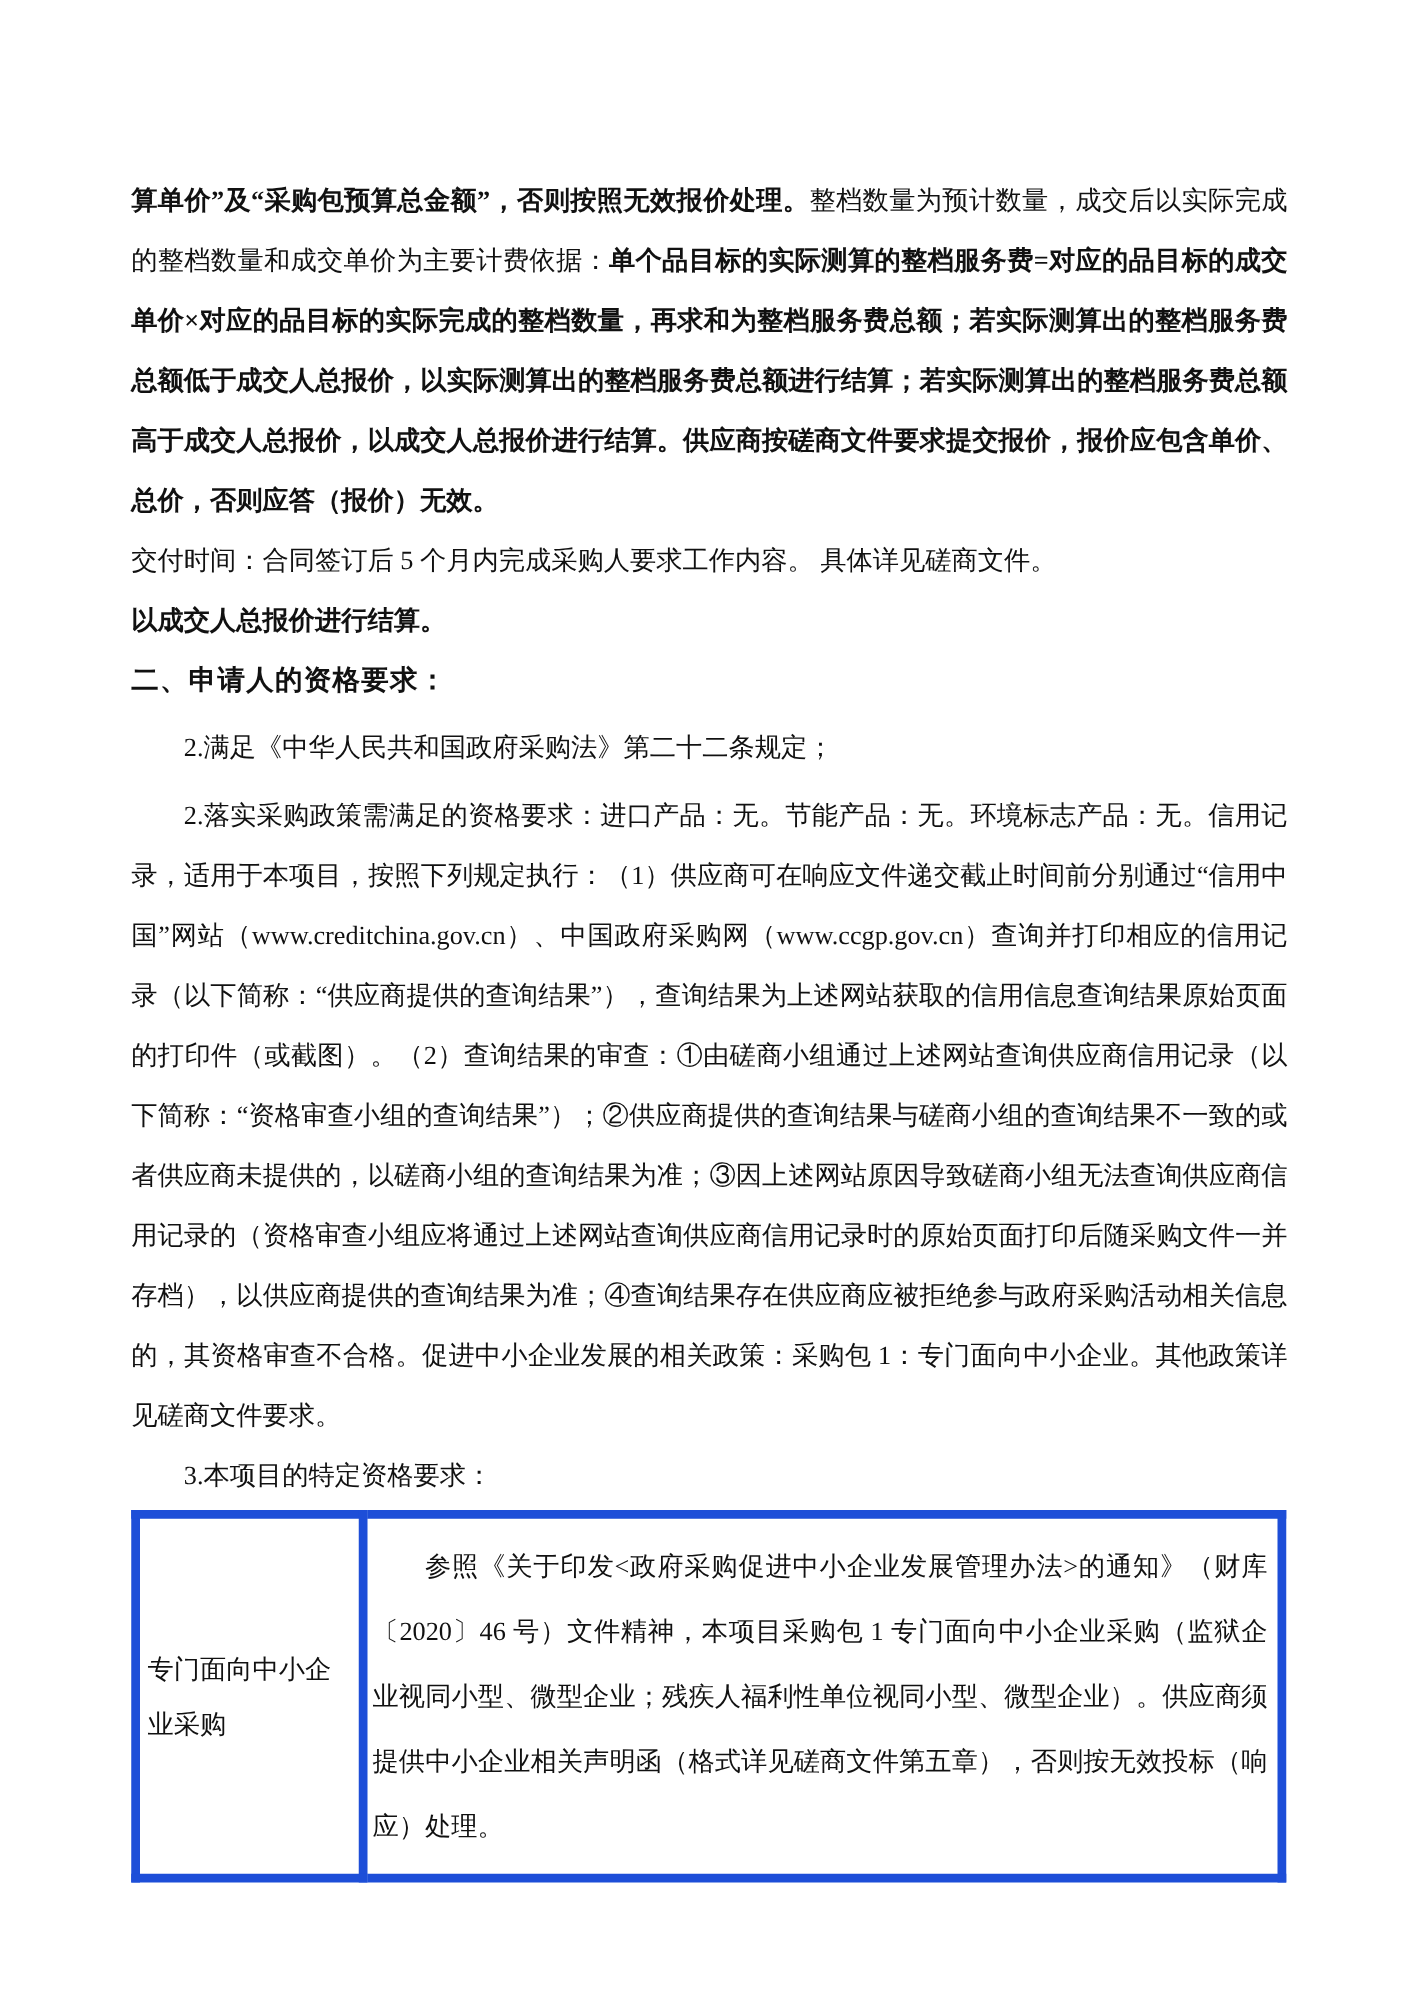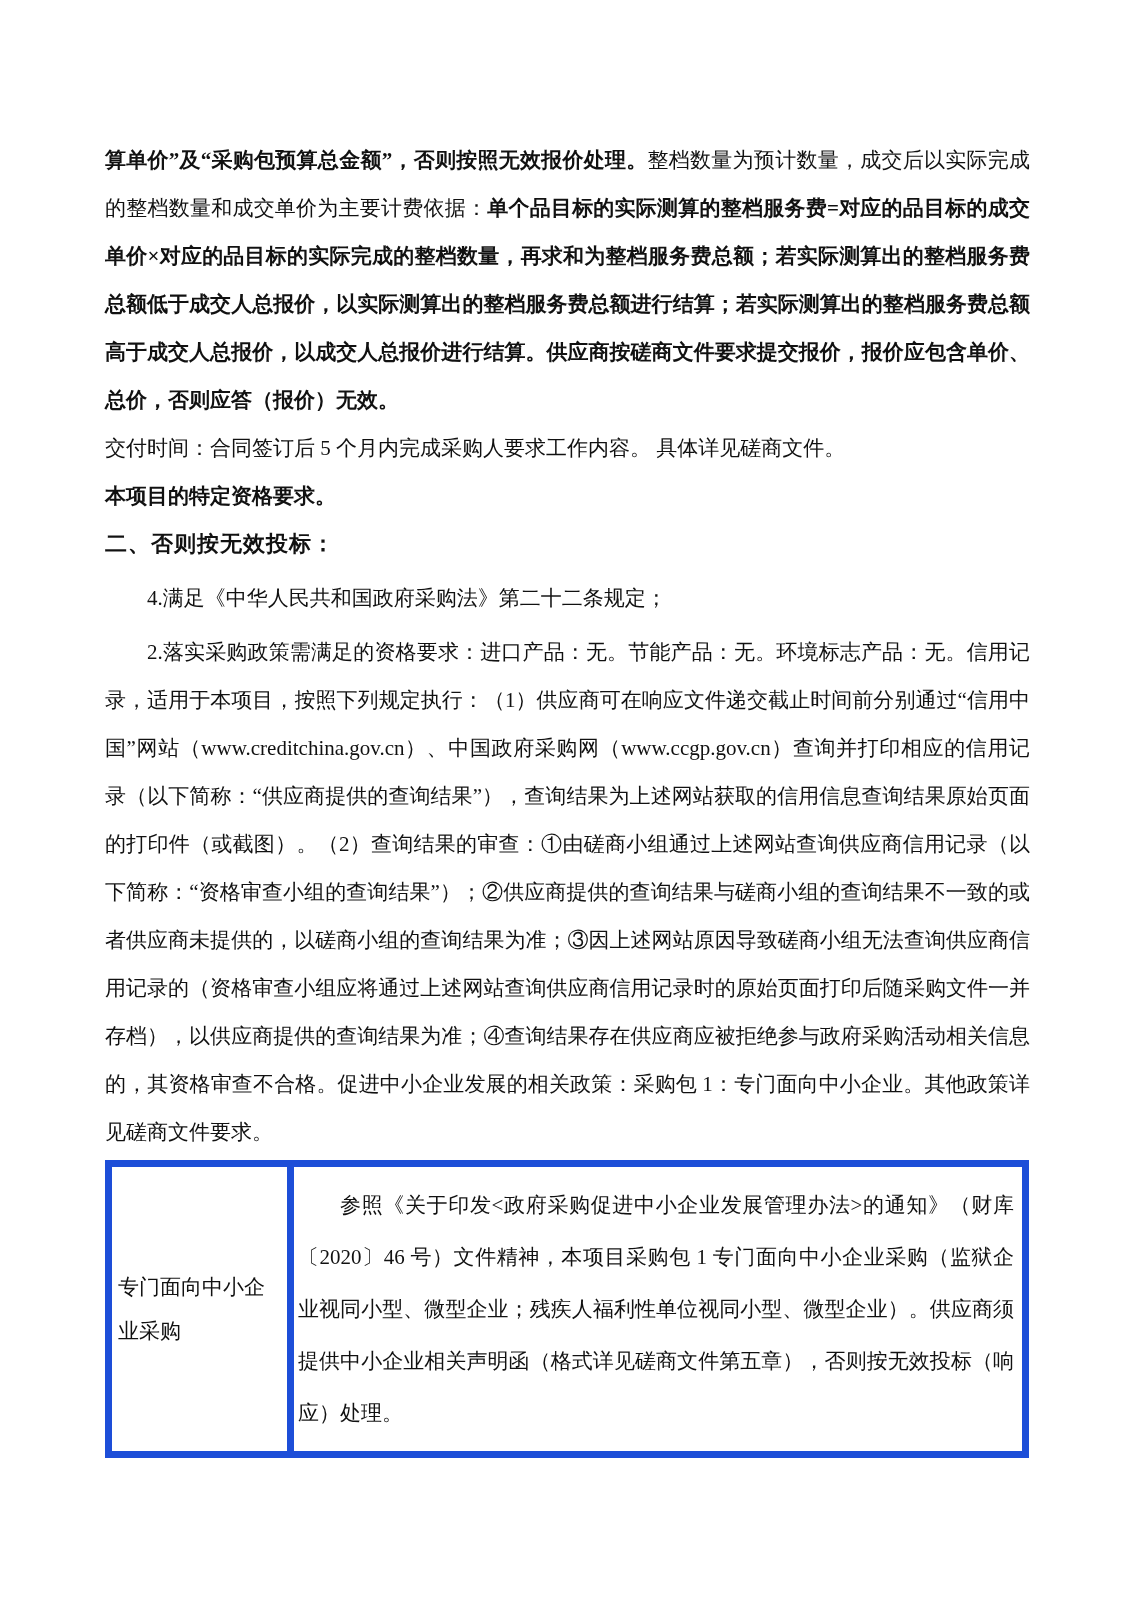--- a/index.html
+++ b/index.html
@@ -60,28 +60,29 @@
 </style>
 </head>
 <body>
 
 <div class="page">
 
   <p class="para"><span class="b">算单价”及“采购包预算总金额”，否则按照无效报价处理。</span><span>整档数量为预计数量，成交后以实际完成的整档数量和成交单价为主要计费依据：</span><span class="b">单个品目标的实际测算的整档服务费=对应的品目标的成交单价×对应的品目标的实际完成的整档数量，再求和为整档服务费总额；若实际测算出的整档服务费总额低于成交人总报价，以实际测算出的整档服务费总额进行结算；若实际测算出的整档服务费总额高于成交人总报价，以成交人总报价进行结算。供应商按磋商文件要求提交报价，报价应包含单价、总价，否则应答（报价）无效。</span></p>
 
   <p class="para">交付时间：合同签订后 5 个月内完成采购人要求工作内容。 具体详见磋商文件。</p>
 
-  <p class="para bold-line">本项目的特定资格要求。</p>
+  <p class="para bold-line">以成交人总报价进行结算。</p>
 
-  <h2 class="heading">二、否则按无效投标：</h2>
+  <h2 class="heading">二、申请人的资格要求：</h2>
 
-  <p class="para indent2 gap-sm">4.满足《中华人民共和国政府采购法》第二十二条规定；</p>
+  <p class="para indent2 gap-sm">2.满足《中华人民共和国政府采购法》第二十二条规定；</p>
 
   <p class="para indent2 gap-sm">2.落实采购政策需满足的资格要求：进口产品：无。节能产品：无。环境标志产品：无。信用记录，适用于本项目，按照下列规定执行：（1）供应商可在响应文件递交截止时间前分别通过“信用中国”网站（www.creditchina.gov.cn）、中国政府采购网（www.ccgp.gov.cn）查询并打印相应的信用记录（以下简称：“供应商提供的查询结果”），查询结果为上述网站获取的信用信息查询结果原始页面的打印件（或截图）。（2）查询结果的审查：①由磋商小组通过上述网站查询供应商信用记录（以下简称：“资格审查小组的查询结果”）；②供应商提供的查询结果与磋商小组的查询结果不一致的或者供应商未提供的，以磋商小组的查询结果为准；③因上述网站原因导致磋商小组无法查询供应商信用记录的（资格审查小组应将通过上述网站查询供应商信用记录时的原始页面打印后随采购文件一并存档），以供应商提供的查询结果为准；④查询结果存在供应商应被拒绝参与政府采购活动相关信息的，其资格审查不合格。促进中小企业发展的相关政策：采购包 1：专门面向中小企业。其他政策详见磋商文件要求。</p>
 
+  <p class="para indent2">3.本项目的特定资格要求：</p>
 
   <table class="qual-table">
     <tbody>
       <tr>
         <td class="label-cell">专门面向中小企业采购</td>
         <td class="content-cell">参照《关于印发&lt;政府采购促进中小企业发展管理办法&gt;的通知》（财库〔2020〕46 号）文件精神，本项目采购包 1 专门面向中小企业采购（监狱企业视同小型、微型企业；残疾人福利性单位视同小型、微型企业）。供应商须提供中小企业相关声明函（格式详见磋商文件第五章），否则按无效投标（响应）处理。</td>
       </tr>
     </tbody>
   </table>
 

